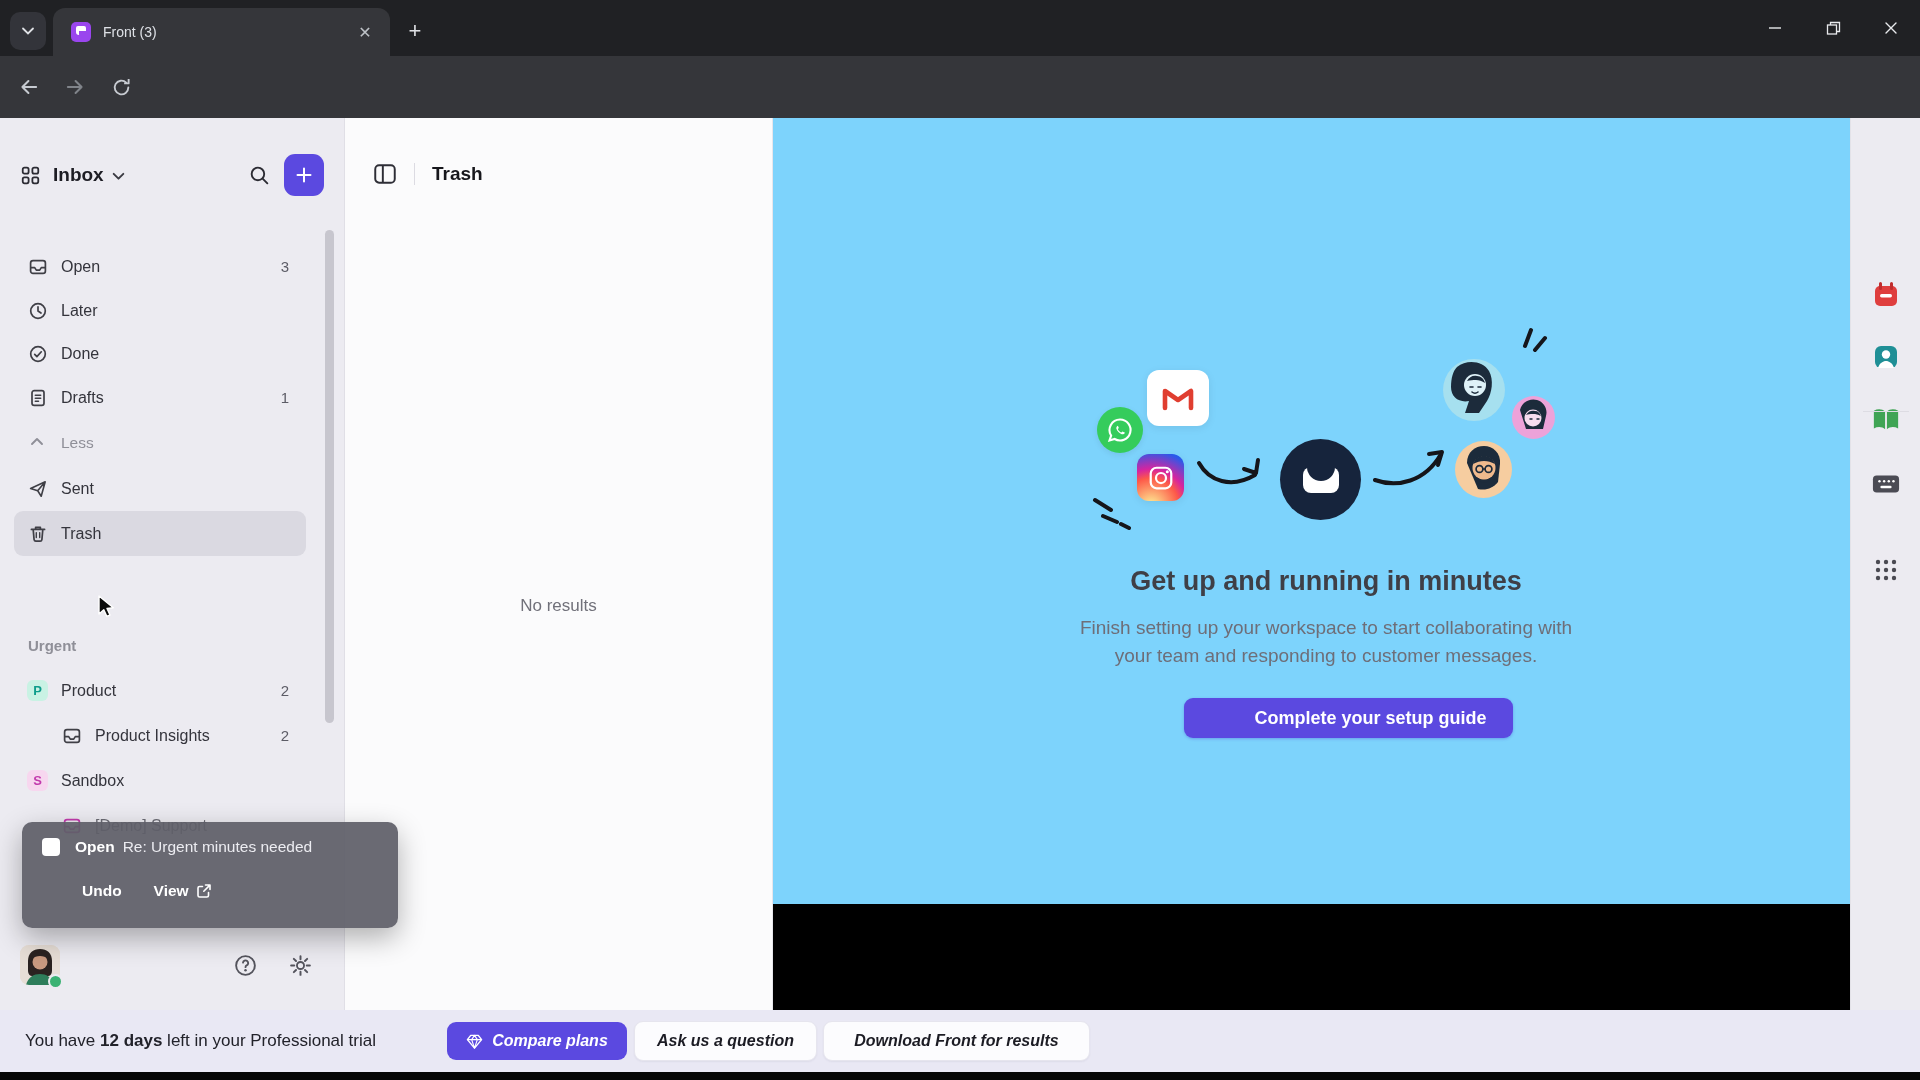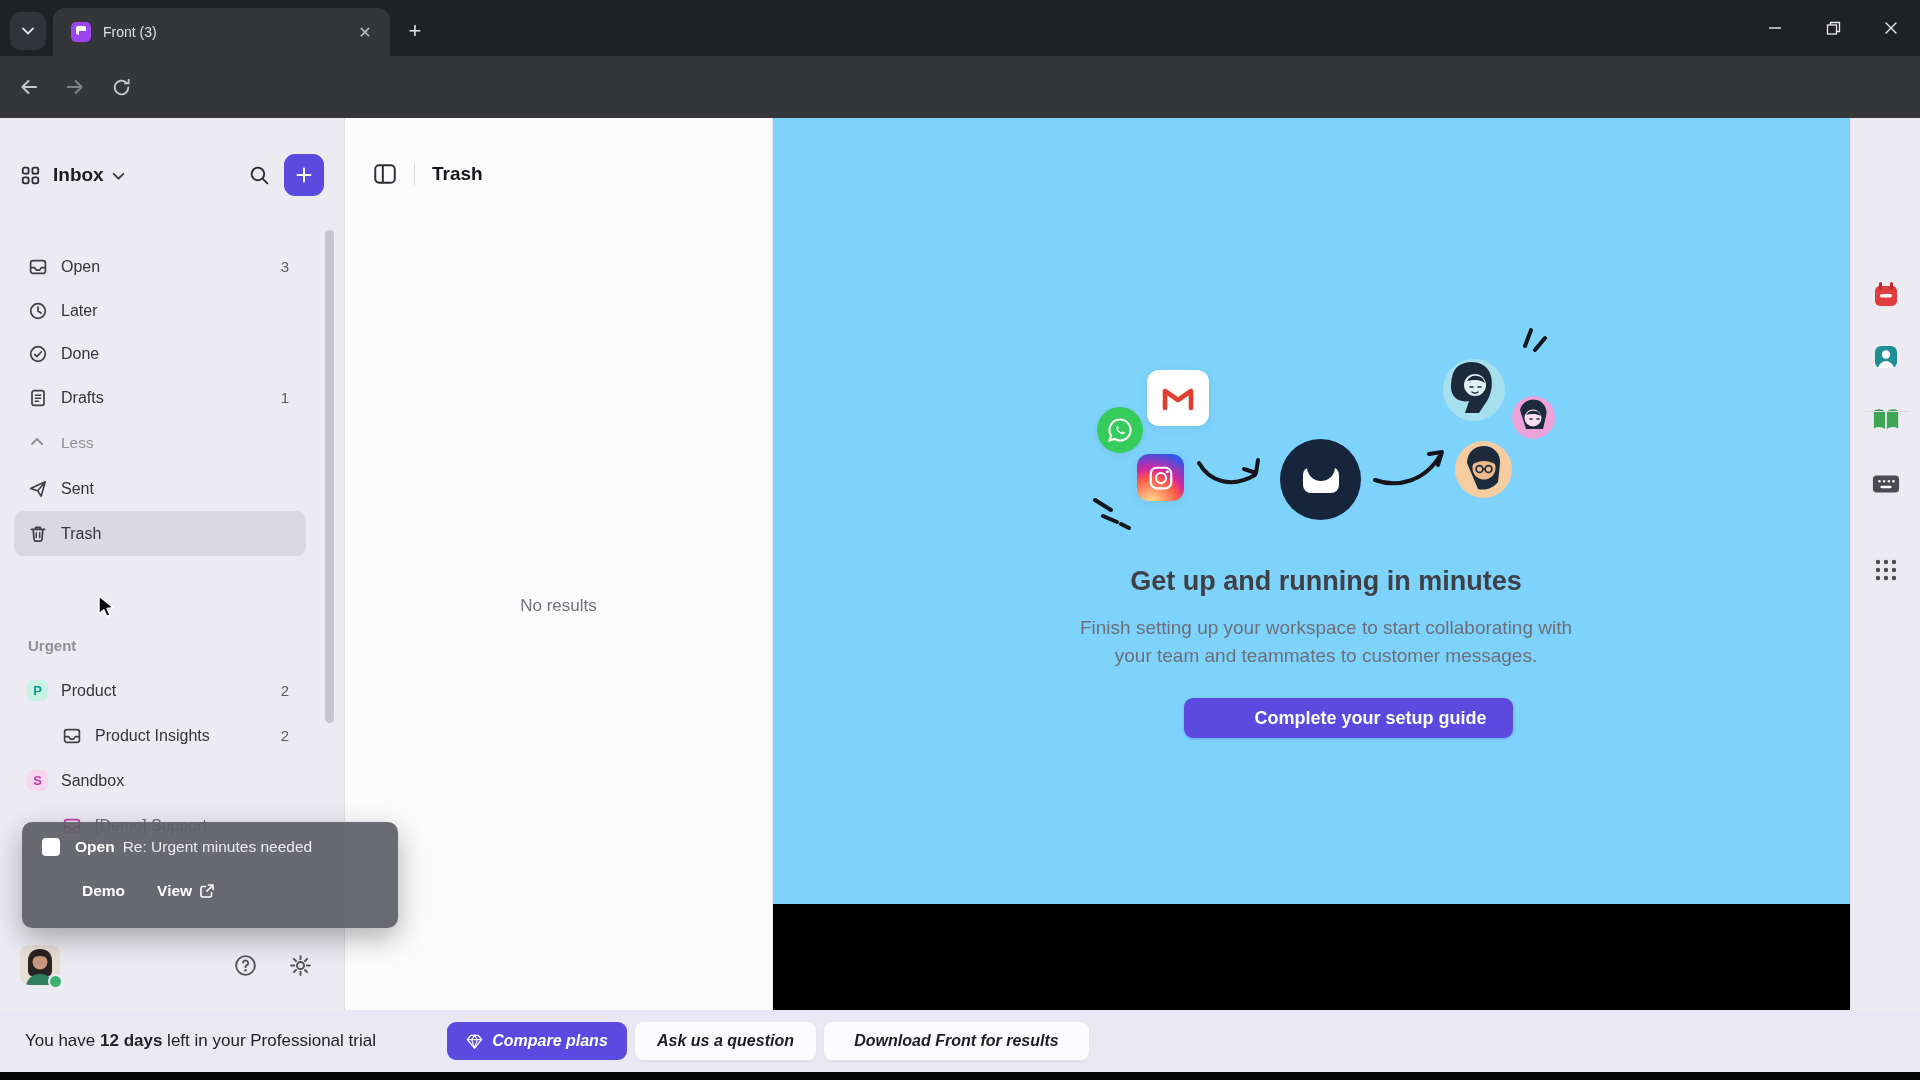--- a/index.html
+++ b/index.html
@@ -328,21 +328,21 @@
 
       <div class="sb-scroll"></div>
 
       <div class="toast">
         <div class="r1">
           <span class="cbx"></span>
           <span class="st">Open</span>
           <span class="sub">Re: Urgent minutes needed</span>
         </div>
         <div class="r2">
-          <span class="lnk">Demo</span>
+          <span class="lnk">Undo</span>
           <span class="lnk">
             <span>View</span>
             <svg width="16" height="16" viewBox="0 0 16 16">
                 <path d="M6.5 3.5H3.6A1.6 1.6 0 0 0 2 5.1v7.3A1.6 1.6 0 0 0 3.6 14h7.3a1.6 1.6 0 0 0 1.6-1.6V9.5" fill="none" stroke="#fff" stroke-width="1.6" stroke-linecap="round"></path>
                 <path d="M9.5 2h4.5v4.5M13.6 2.4L7.8 8.2" fill="none" stroke="#fff" stroke-width="1.6" stroke-linecap="round" stroke-linejoin="round"></path>
               </svg>
           </span>
         </div>
       </div>
 
@@ -464,21 +464,21 @@
         </div>
 
         <svg class="sketch" style="left:732px;top:208px" width="46" height="46" viewBox="0 0 46 46">
             <path d="M26 4l-6 16M40 12l-10 12" stroke="#15151a" stroke-width="4" stroke-linecap="round"></path>
           </svg>
       </div>
 
       <div class="es-head">Get up and running in minutes</div>
       <div class="es-body">
         <span>Finish setting up your workspace to start collaborating with</span><br>
-        <span>your team and teammates to customer messages.</span>
+        <span>your team and responding to customer messages.</span>
       </div>
       <div class="es-cta">Complete your setup guide</div>
     </div>
 
     <div class="rail">
       <div class="rail-ic" style="top:163px">
         <svg width="28" height="28" viewBox="0 0 28 28">
             <rect x="3" y="5" width="22" height="20" rx="5" fill="#df3e3e"></rect>
             <path d="M8.5 2.5v5M19.5 2.5v5" stroke="#c02c2c" stroke-width="3" stroke-linecap="round"></path>
             <rect x="8" y="13" width="12" height="3.4" rx="1.7" fill="#fff"></rect>

